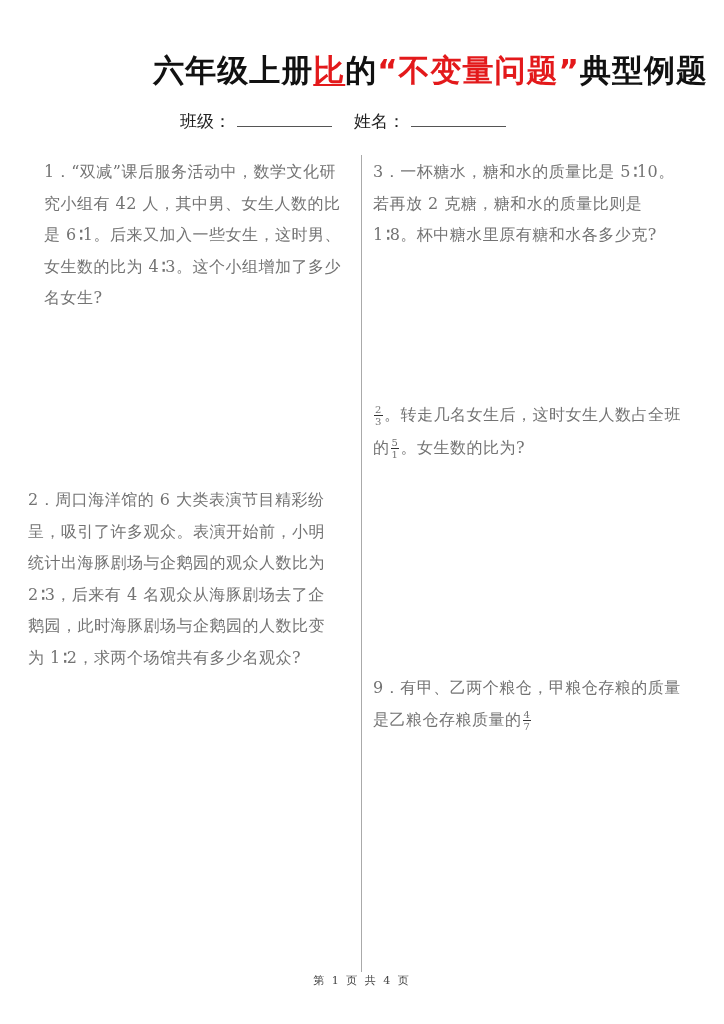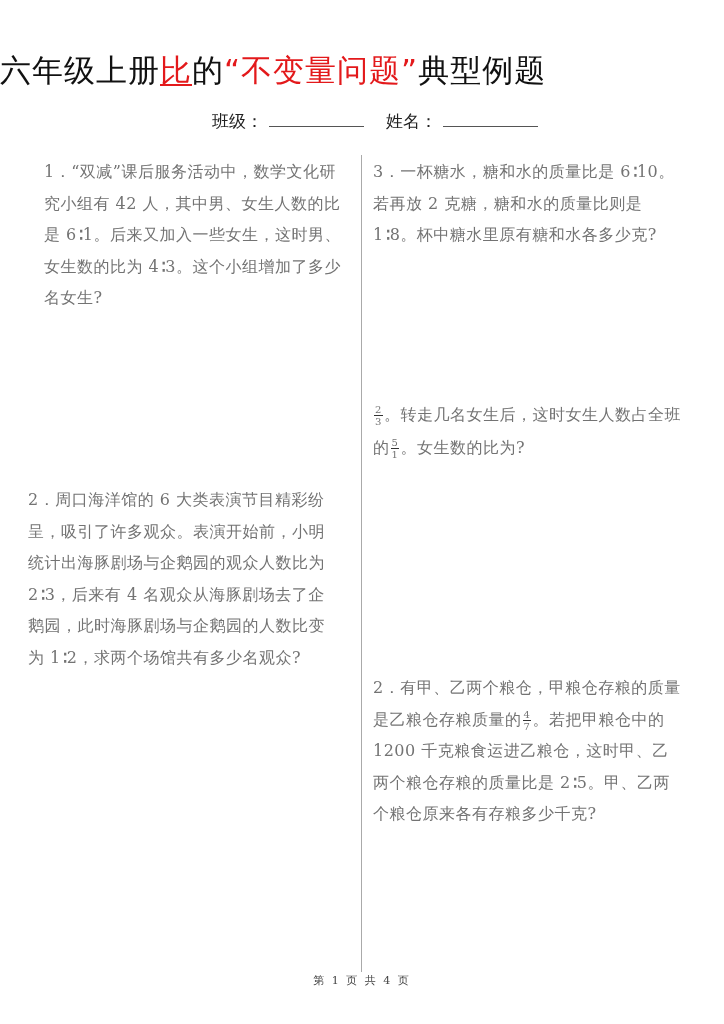--- a/index.html
+++ b/index.html
@@ -3,31 +3,31 @@
 <meta charset="utf-8">
 <style>
   html, body { margin: 0; padding: 0; background: #ffffff; }
   body {
     width: 724px; height: 1024px; position: relative; overflow: hidden;
     font-family: "DejaVu Serif", "Liberation Serif", serif;
     color: #222222;
   }
   .title {
     position: absolute; left: 0; top: 50px; width: 708px;
-    text-align: left;
+    text-align: right;
     font-family: "DejaVu Sans", "Liberation Sans", sans-serif;
-    font-weight: normal; font-size: 31px; letter-spacing: 1px;
+    font-weight: bold; font-size: 31px; letter-spacing: 1px;
     color: #111111; white-space: nowrap;
   }
   .title .red { color: #e3191b; }
   .title .red-ul { color: #e3191b; text-decoration: underline; text-decoration-thickness: 2px; text-underline-offset: 3px; }
   .meta {
     position: absolute; top: 110px; left: 180px;
     font-family: "DejaVu Sans", "Liberation Sans", sans-serif;
-    font-size: 17px; color: #222; display: flex; align-items: baseline; margin-left: 32px;
+    font-size: 17px; color: #222; display: flex; align-items: baseline;
   }
   .meta .blank {
     display: inline-block; width: 95px; border-bottom: 1.5px solid #555;
     height: 16px; margin-left: 6px; margin-right: 22px;
   }
   .divider {
     position: absolute; left: 361px; top: 155px; width: 1px; height: 817px;
     background: #aaaaaa;
   }
   .q {
@@ -60,32 +60,32 @@
   <span>班级：</span>
   <span class="blank"></span>
   <span>姓名：</span>
   <span class="blank"></span>
 </div>
 
 <div class="divider"></div>
 
 <div class="q q1">1．“双减”课后服务活动中，数学文化研究小组有 42 人，其中男、女生人数的比是 6∶1。后来又加入一些女生，这时男、女生数的比为 4∶3。这个小组增加了多少名女生?</div>
 <div class="q q2">2．周口海洋馆的 6 大类表演节目精彩纷呈，吸引了许多观众。表演开始前，小明统计出海豚剧场与企鹅园的观众人数比为 2∶3，后来有 4 名观众从海豚剧场去了企鹅园，此时海豚剧场与企鹅园的人数比变为 1∶2，求两个场馆共有多少名观众?</div>
-<div class="q q3">3．一杯糖水，糖和水的质量比是 6∶10。若再放 2 克糖，糖和水的质量比则是 1∶8。杯中糖水里原有糖和水各多少克?</div>
+<div class="q q3">3．一杯糖水，糖和水的质量比是 5∶10。若再放 2 克糖，糖和水的质量比则是 1∶8。杯中糖水里原有糖和水各多少克?</div>
 
 <div class="q q4">
   <span class="frac">
       <span class="num">2</span>
       <span>3</span>
     </span><span>。转走几名女生后，这时女生人数占全班的</span><span class="frac">
       <span class="num">5</span>
       <span>1</span>
     </span><span>。女生数的比为?</span>
 </div>
 
 <div class="q q5">
-  <span>2．有甲、乙两个粮仓，甲粮仓存粮的质量是乙粮仓存粮质量的</span><span class="frac">
+  <span>9．有甲、乙两个粮仓，甲粮仓存粮的质量是乙粮仓存粮质量的</span><span class="frac">
       <span class="num">4</span>
       <span>7</span>
-    </span><span>。若把甲粮仓中的 1200 千克粮食运进乙粮仓，这时甲、乙两个粮仓存粮的质量比是 2∶5。甲、乙两个粮仓原来各有存粮多少千克?</span>
+    </span>
 </div>
 
 <div class="footer">第 1 页 共 4 页</div>
 
 </body></html>

